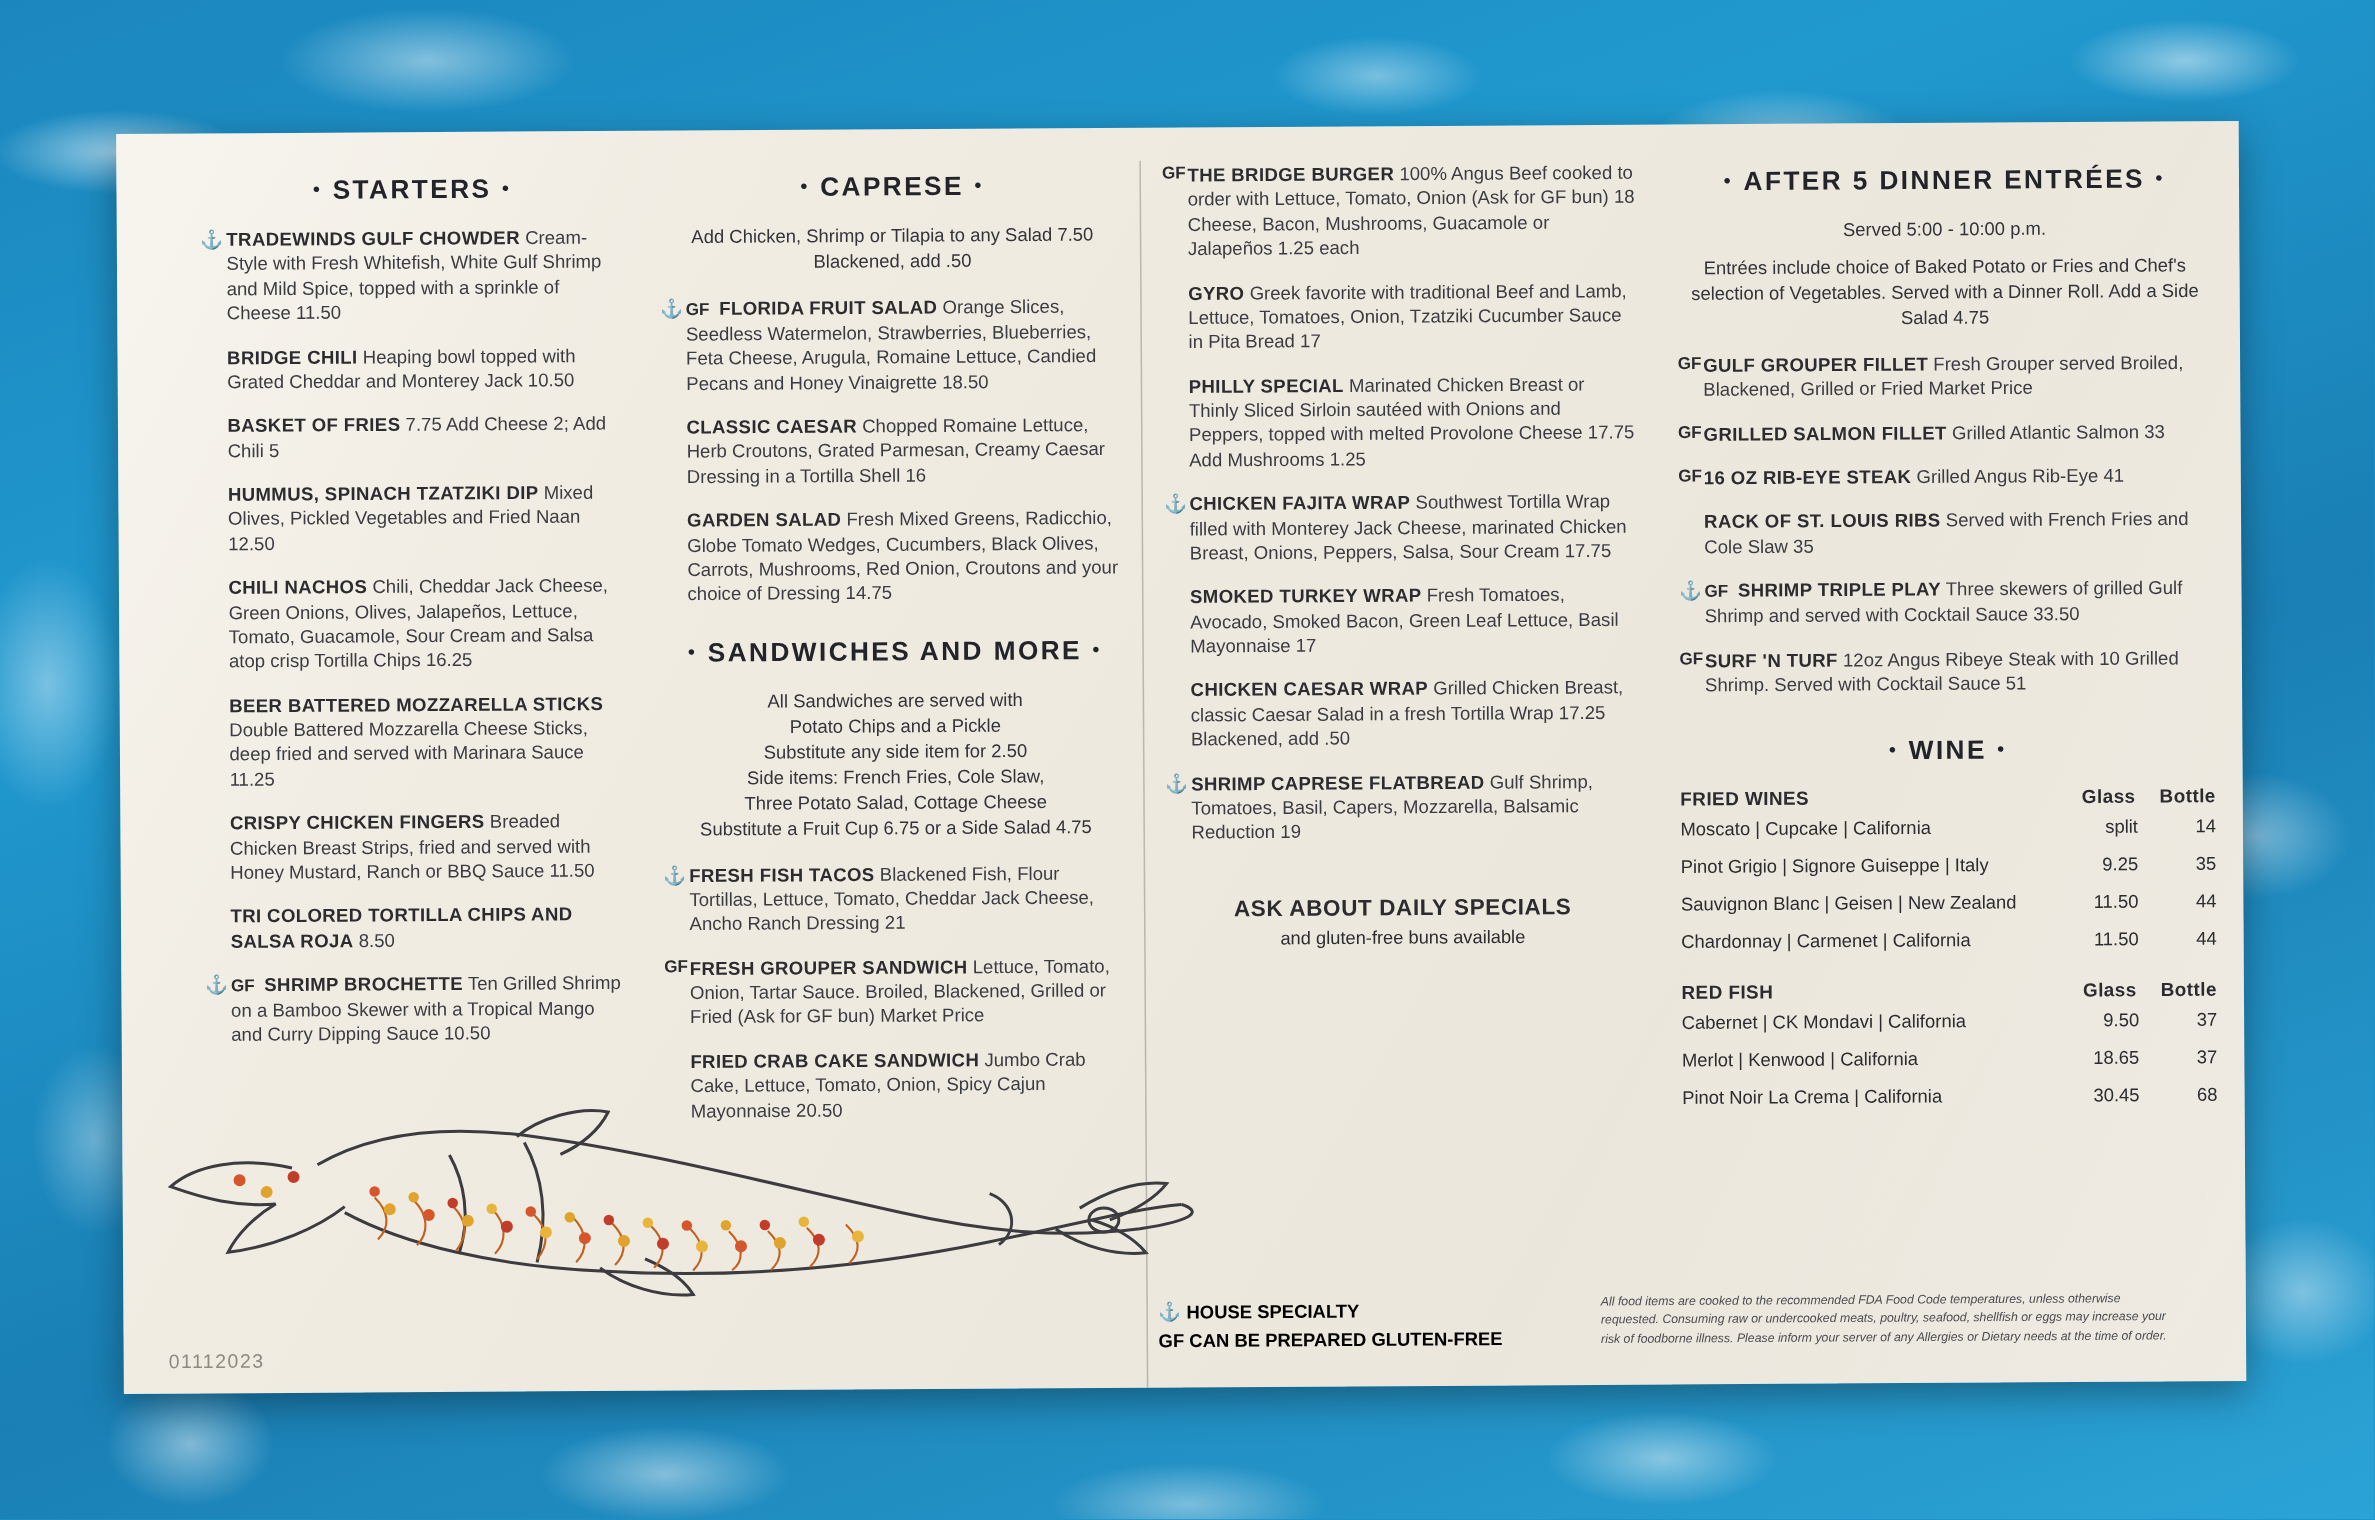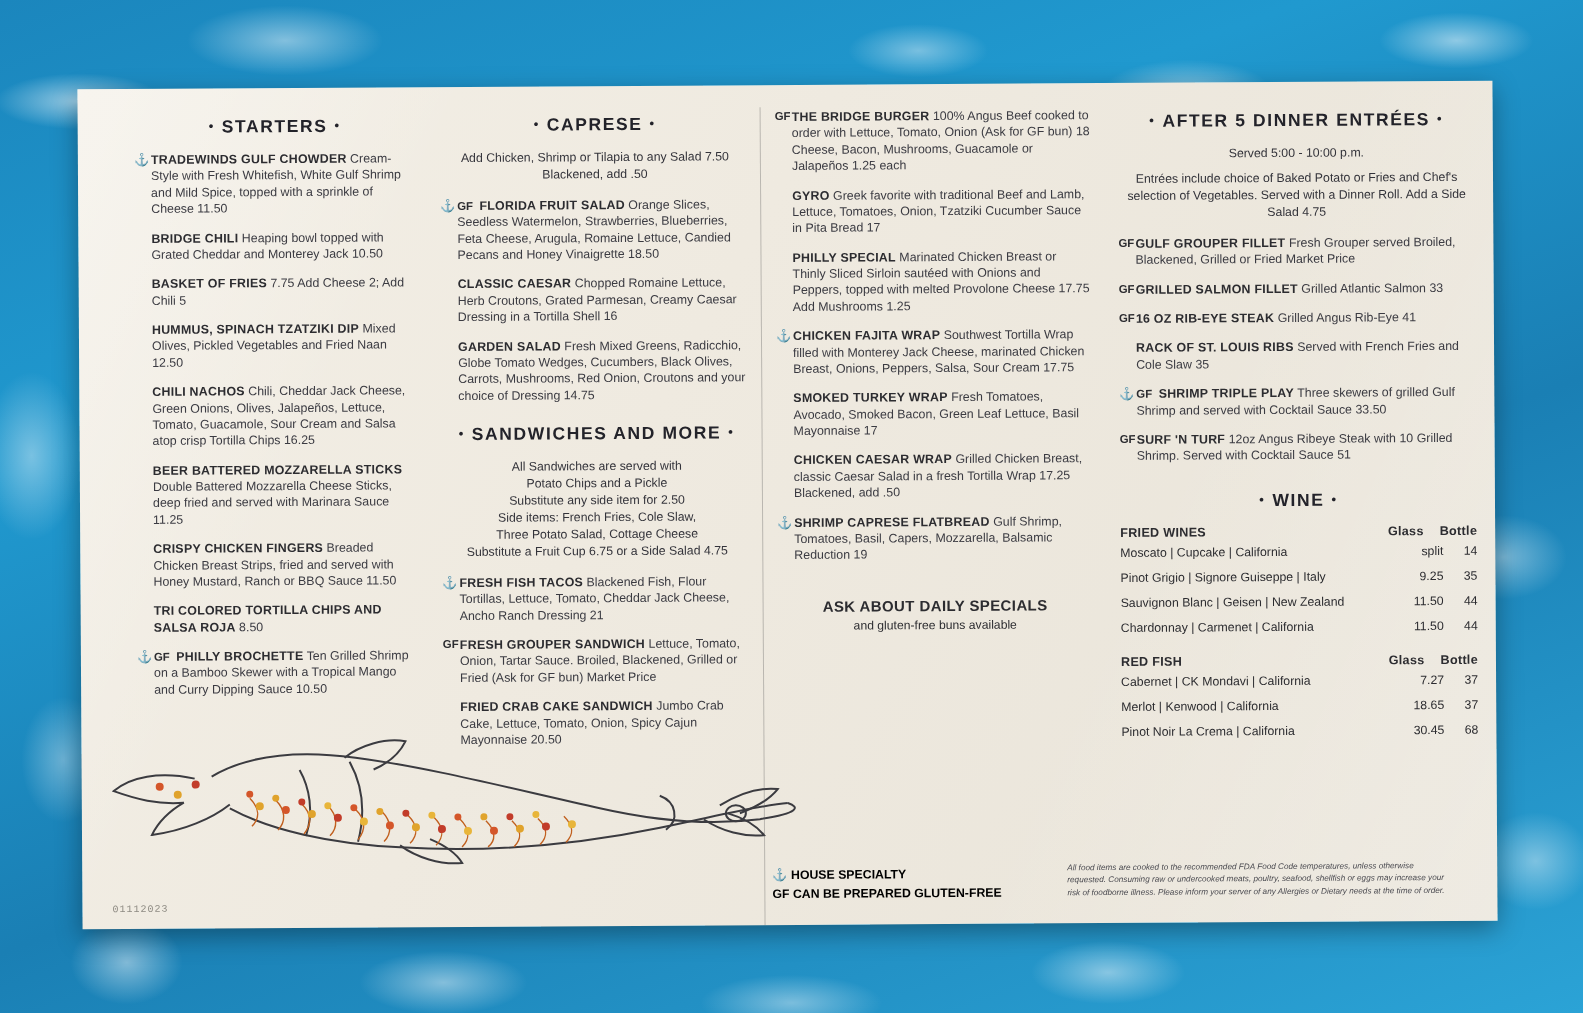--- a/index.html
+++ b/index.html
@@ -75,32 +75,32 @@
 
   .center-note{
     text-align:center;font-size:12.3px;line-height:1.38;margin:0 0 14px 0;color:#33333a;
   }
 
   
   .wine-head{display:flex;justify-content:space-between;font-weight:bold;font-size:12.6px;margin:10px 0 6px 0;letter-spacing:.3px;}
   .wine-head .cols2{display:flex;gap:16px;}
   .wrow{display:flex;justify-content:space-between;font-size:12.3px;line-height:1.3;margin-bottom:9px;}
   .wrow .nmw{max-width:250px;}
-  .wrow .pr{display:flex;}
+  .wrow .pr{display:flex;gap:18px;}
   .wrow .pr span{display:inline-block;min-width:34px;text-align:right;}
 
   
   .legend{
     position:absolute;left:690px;bottom:22px;font-size:12.3px;line-height:1.5;font-weight:bold;
   }
   .fineprint{
     position:absolute;left:985px;bottom:24px;width:380px;font-size:8.2px;line-height:1.5;
     font-style:italic;color:#4a4a50;
   }
-  .datecode{position:absolute;left:30px;bottom:14px;font-size:10px;color:#8d8a82;letter-spacing:1px;font-family:Liberation Mono, monospace;}
+  .datecode{position:absolute;left:30px;bottom:14px;font-size:13px;color:#8d8a82;letter-spacing:1px;}
 
   .specials{
     text-align:center;margin-top:34px;
   }
   .specials .t1{font-weight:bold;font-size:15px;letter-spacing:.4px;}
   .specials .t2{font-size:12.2px;margin-top:4px;}
 
   
   .fish{position:absolute;left:18px;bottom:40px;width:700px;height:230px;}
 </style>
@@ -209,21 +209,21 @@
         <span class="nm">CRISPY CHICKEN FINGERS</span>
         <span class="ds">Breaded Chicken Breast Strips, fried and served with Honey Mustard, Ranch or BBQ Sauce  11.50</span>
       </div>
       <div class="item lead">
         <span class="nm">TRI COLORED TORTILLA CHIPS AND SALSA ROJA</span>
         <span class="ds">8.50</span>
       </div>
       <div class="item lead">
         <span class="mk">⚓</span>
         <span class="gf">GF</span>
-        <span class="nm">PHILLY BROCHETTE</span>
+        <span class="nm">SHRIMP BROCHETTE</span>
         <span class="ds">Ten Grilled Shrimp on a Bamboo Skewer with a Tropical Mango and Curry Dipping Sauce  10.50</span>
       </div>
     </div>
 
     <div class="col c2">
       <h2 class="sec">
         <span class="dot">•</span><span>CAPRESE</span><span class="dot">•</span>
       </h2>
       <div class="center-note" style="white-space:pre-line">Add Chicken, Shrimp or Tilapia to any Salad  7.50
 Blackened, add  .50</div>
@@ -389,21 +389,21 @@
       <div class="wine-head" style="margin-top:18px">
         <span>RED FISH</span>
         <span class="cols2">
           <span>Glass</span>
           <span>Bottle</span>
         </span>
       </div>
       <div class="wrow">
         <span class="nmw">Cabernet | CK Mondavi | California</span>
         <span class="pr">
-            <span>7.27</span>
+            <span>9.50</span>
             <span>37</span>
           </span>
       </div>
       <div class="wrow">
         <span class="nmw">Merlot | Kenwood | California</span>
         <span class="pr">
             <span>18.65</span>
             <span>37</span>
           </span>
       </div>

